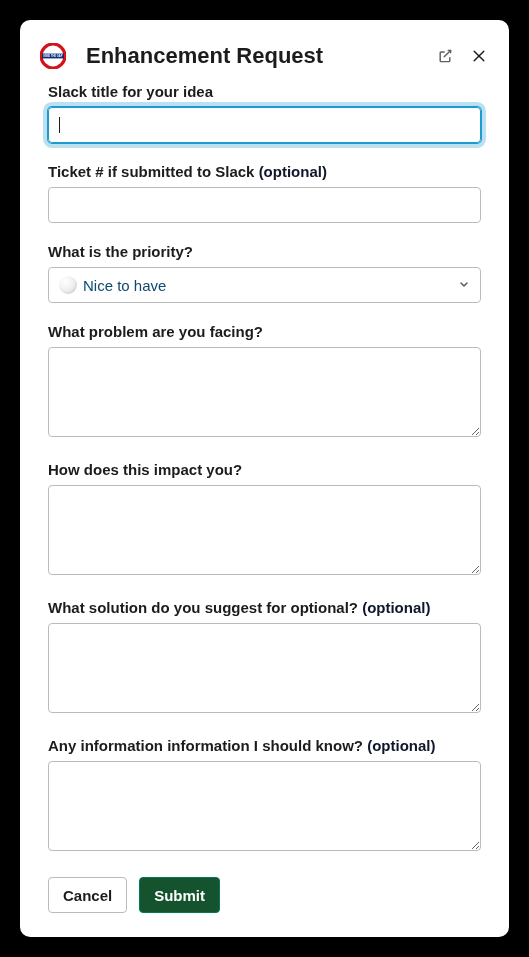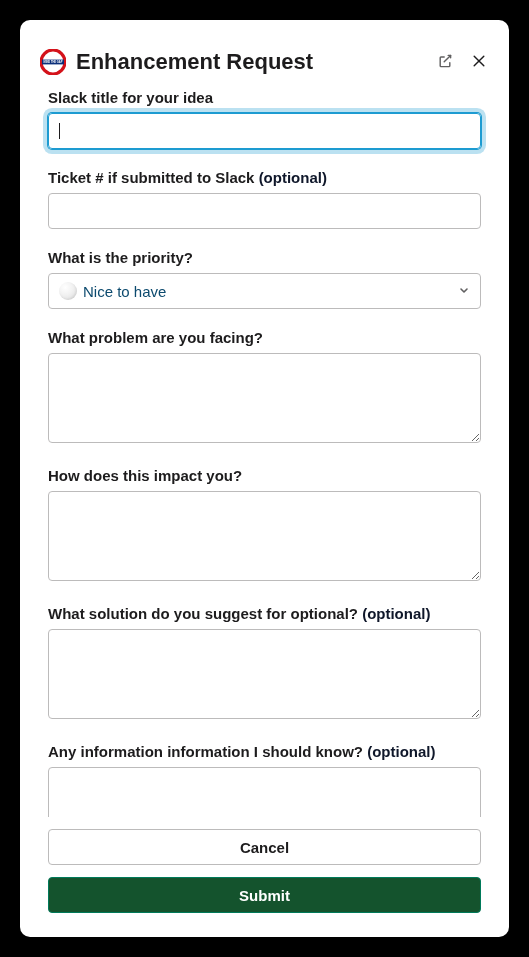--- a/index.html
+++ b/index.html
@@ -13,23 +13,23 @@
     background: #fff;
     border-radius: 10px;
     width: 100%;
     height: 100%;
     display: flex;
     flex-direction: column;
     overflow: hidden;
   }
   .modal-header {
     display: flex;
-    align-items: center;
-    padding: 29px 20px 10px 20px;
-    gap: 10px;
+    align-items: flex-end;
+    padding: 23px 20px 10px 20px;
+    gap: 20px;
   }
   .app-logo {
     width: 26px;
     height: 26px;
     flex-shrink: 0;
   }
   .modal-title {
     font-size: 22px;
     font-weight: 800;
     color: #1d1c1d;
@@ -134,21 +134,20 @@
     color: #1d1c1d;
     resize: both;
     min-height: 90px;
     height: 90px;
   }
   .modal-footer {
     padding: 12px 28px 24px 28px;
     display: flex;
     justify-content: flex-start;
     gap: 12px;
-    flex-direction: column;
   }
   .btn {
     height: 36px;
     padding: 0 14px;
     border-radius: 4px;
     font-size: 15px;
     font-weight: 700;
     cursor: pointer;
     font-family: inherit;
   }

